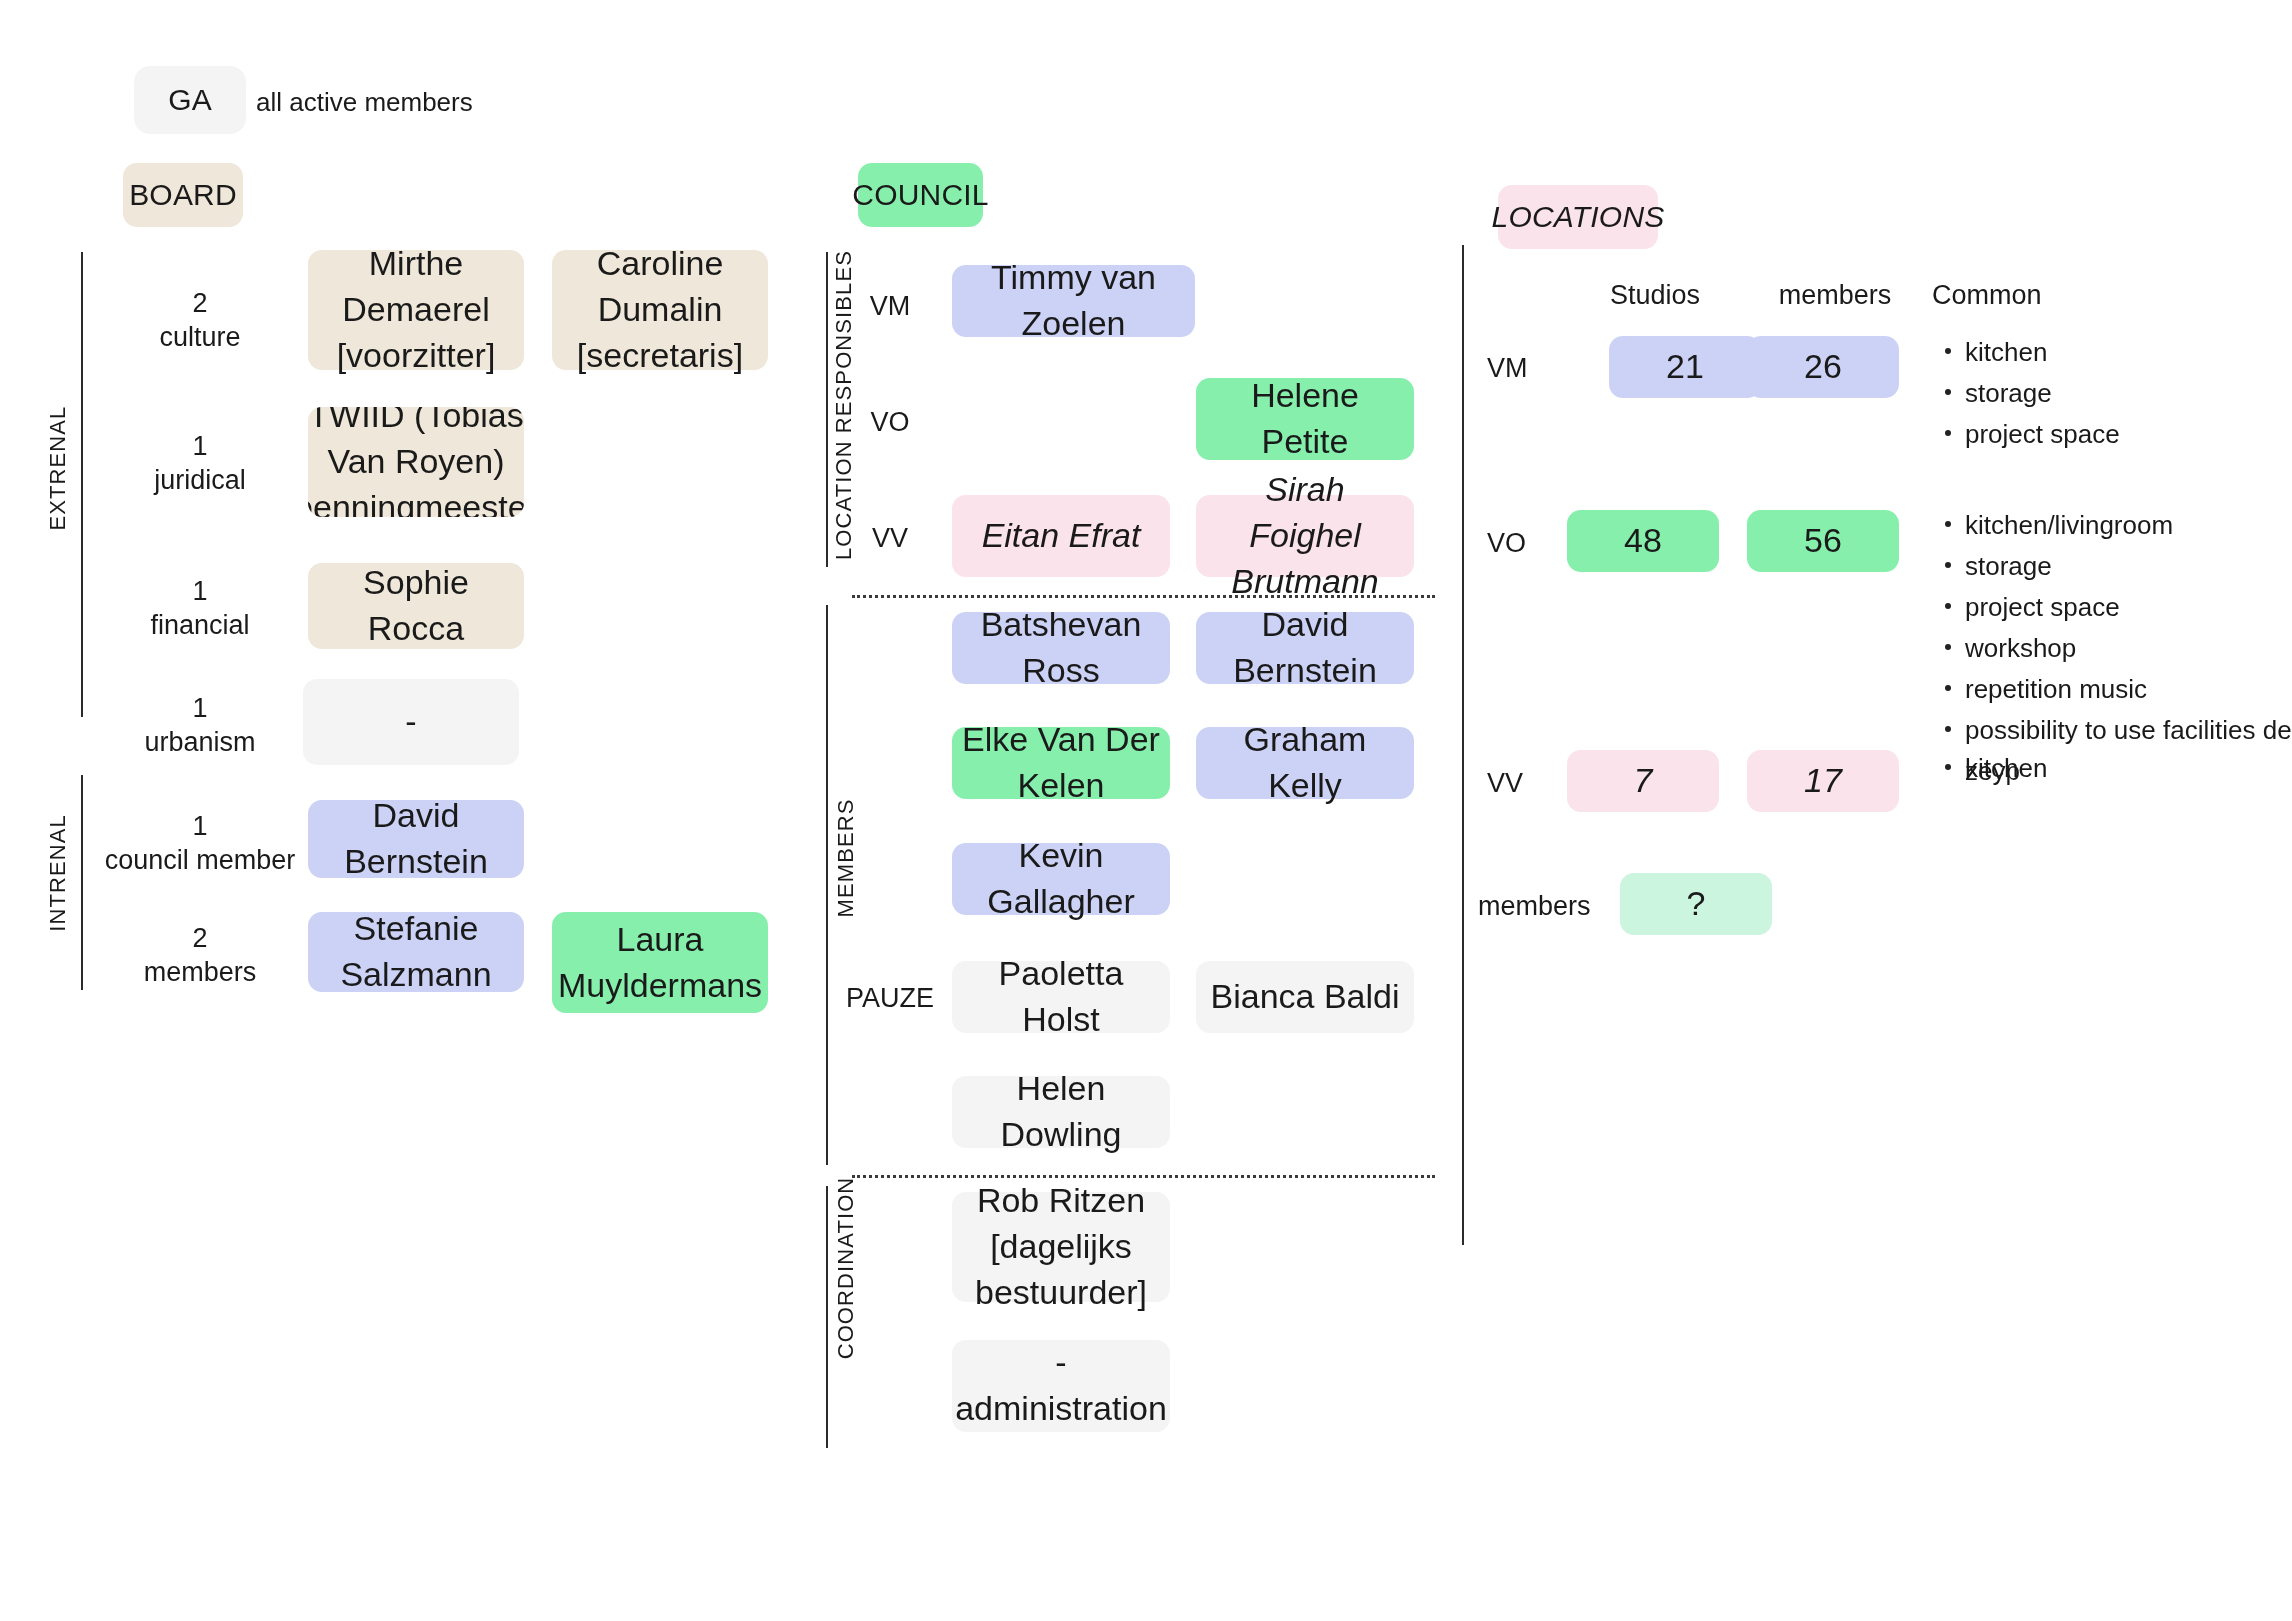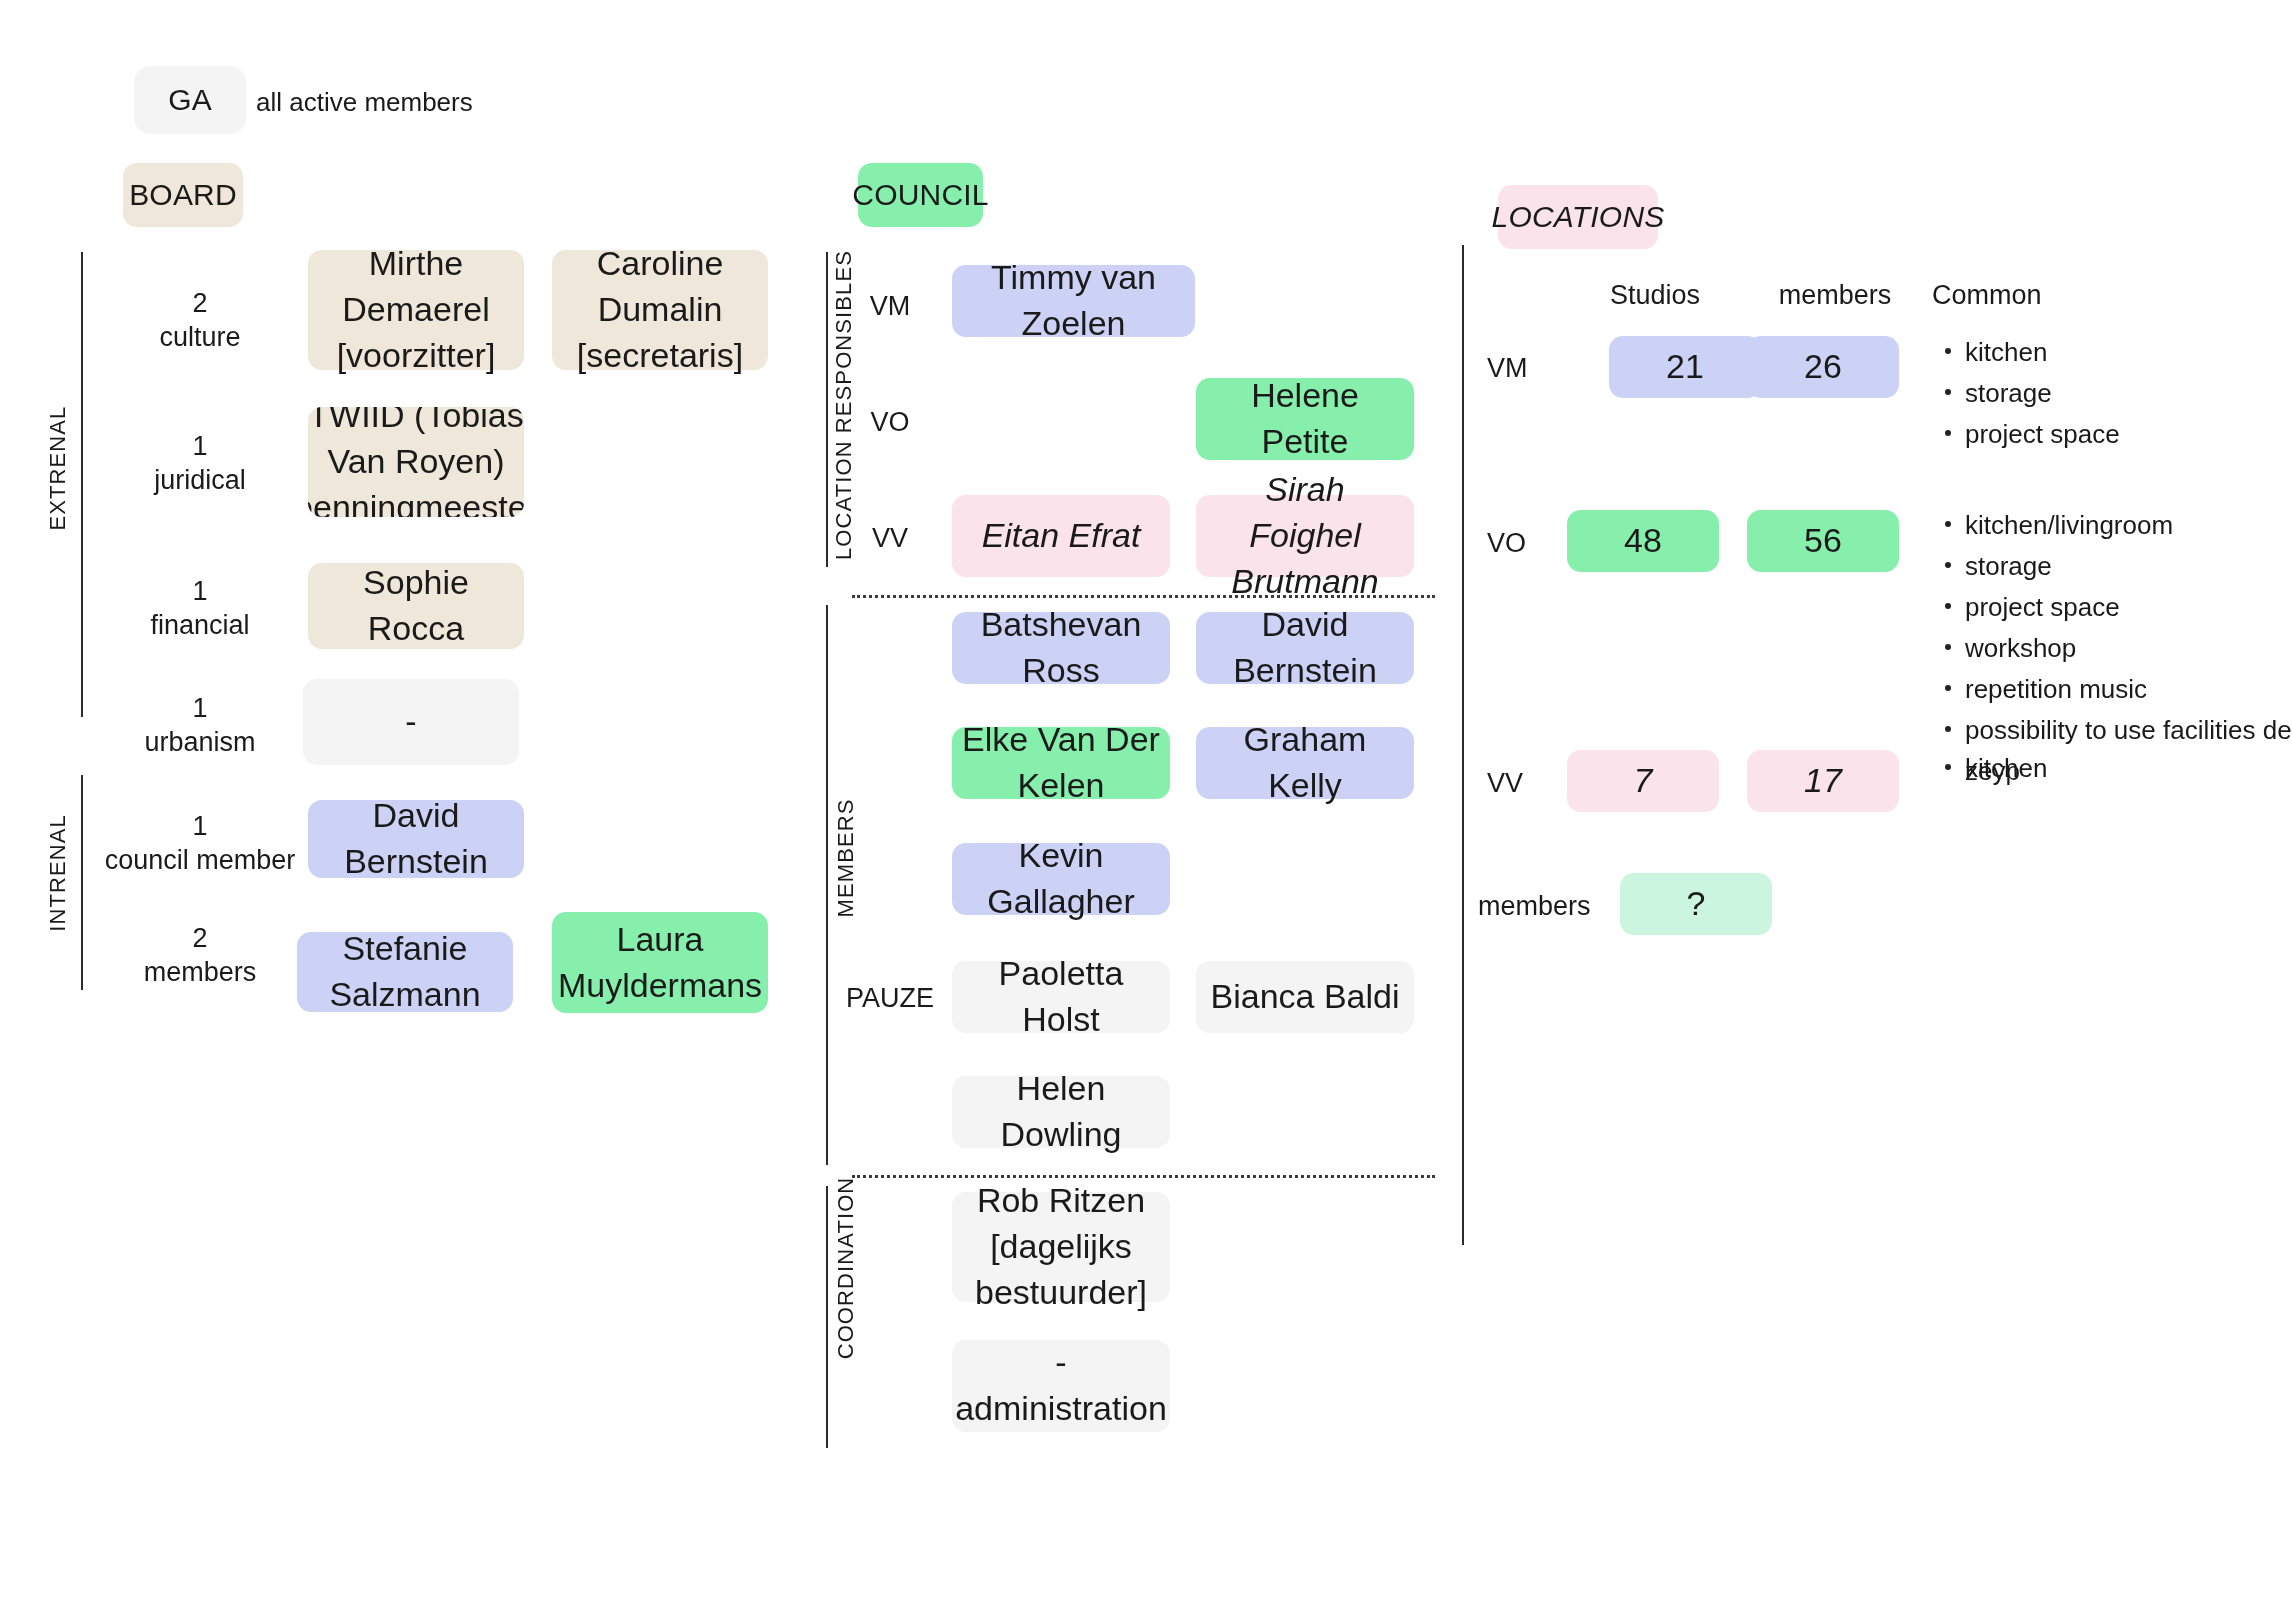--- a/index.html
+++ b/index.html
@@ -117,21 +117,21 @@
   <div class="abs lbl" style="left:110px; top:690px; width:180px;">1</div>
   <div class="abs lbl" style="left:110px; top:724px; width:180px;">urbanism</div>
   <div class="abs chip c-grey" style="left:303px; top:679px; width:216px; height:86px;">-</div>
 
   <div class="abs lbl" style="left:65px; top:808px; width:270px;">1</div>
   <div class="abs lbl" style="left:65px; top:842px; width:270px;">council member</div>
   <div class="abs chip c-blue" style="left:308px; top:800px; width:216px; height:78px;">David Bernstein</div>
 
   <div class="abs lbl" style="left:110px; top:920px; width:180px;">2</div>
   <div class="abs lbl" style="left:110px; top:954px; width:180px;">members</div>
-  <div class="abs chip c-blue" style="left:297px; top:912px; width:216px; height:80px;margin-top:20px;">Stefanie Salzmann</div>
+  <div class="abs chip c-blue" style="left:308px; top:912px; width:216px; height:80px;">Stefanie Salzmann</div>
   <div class="abs chip c-green" style="left:552px; top:912px; width:216px; height:101px;">Laura Muyldermans</div>
 
   <div class="abs hdr c-green" style="left:858px; top:163px; width:125px; height:64px;">COUNCIL</div>
 
   <div class="abs vrule" style="left:826px; top:252px; height:315px;"></div>
   <div class="abs" style="left:684px; top:392px; width:320px;">
     <div class="vlabel">LOCATION RESPONSIBLES</div>
   </div>
 
   <div class="abs lbl" style="left:845px; top:288px; width:90px;">VM</div>

